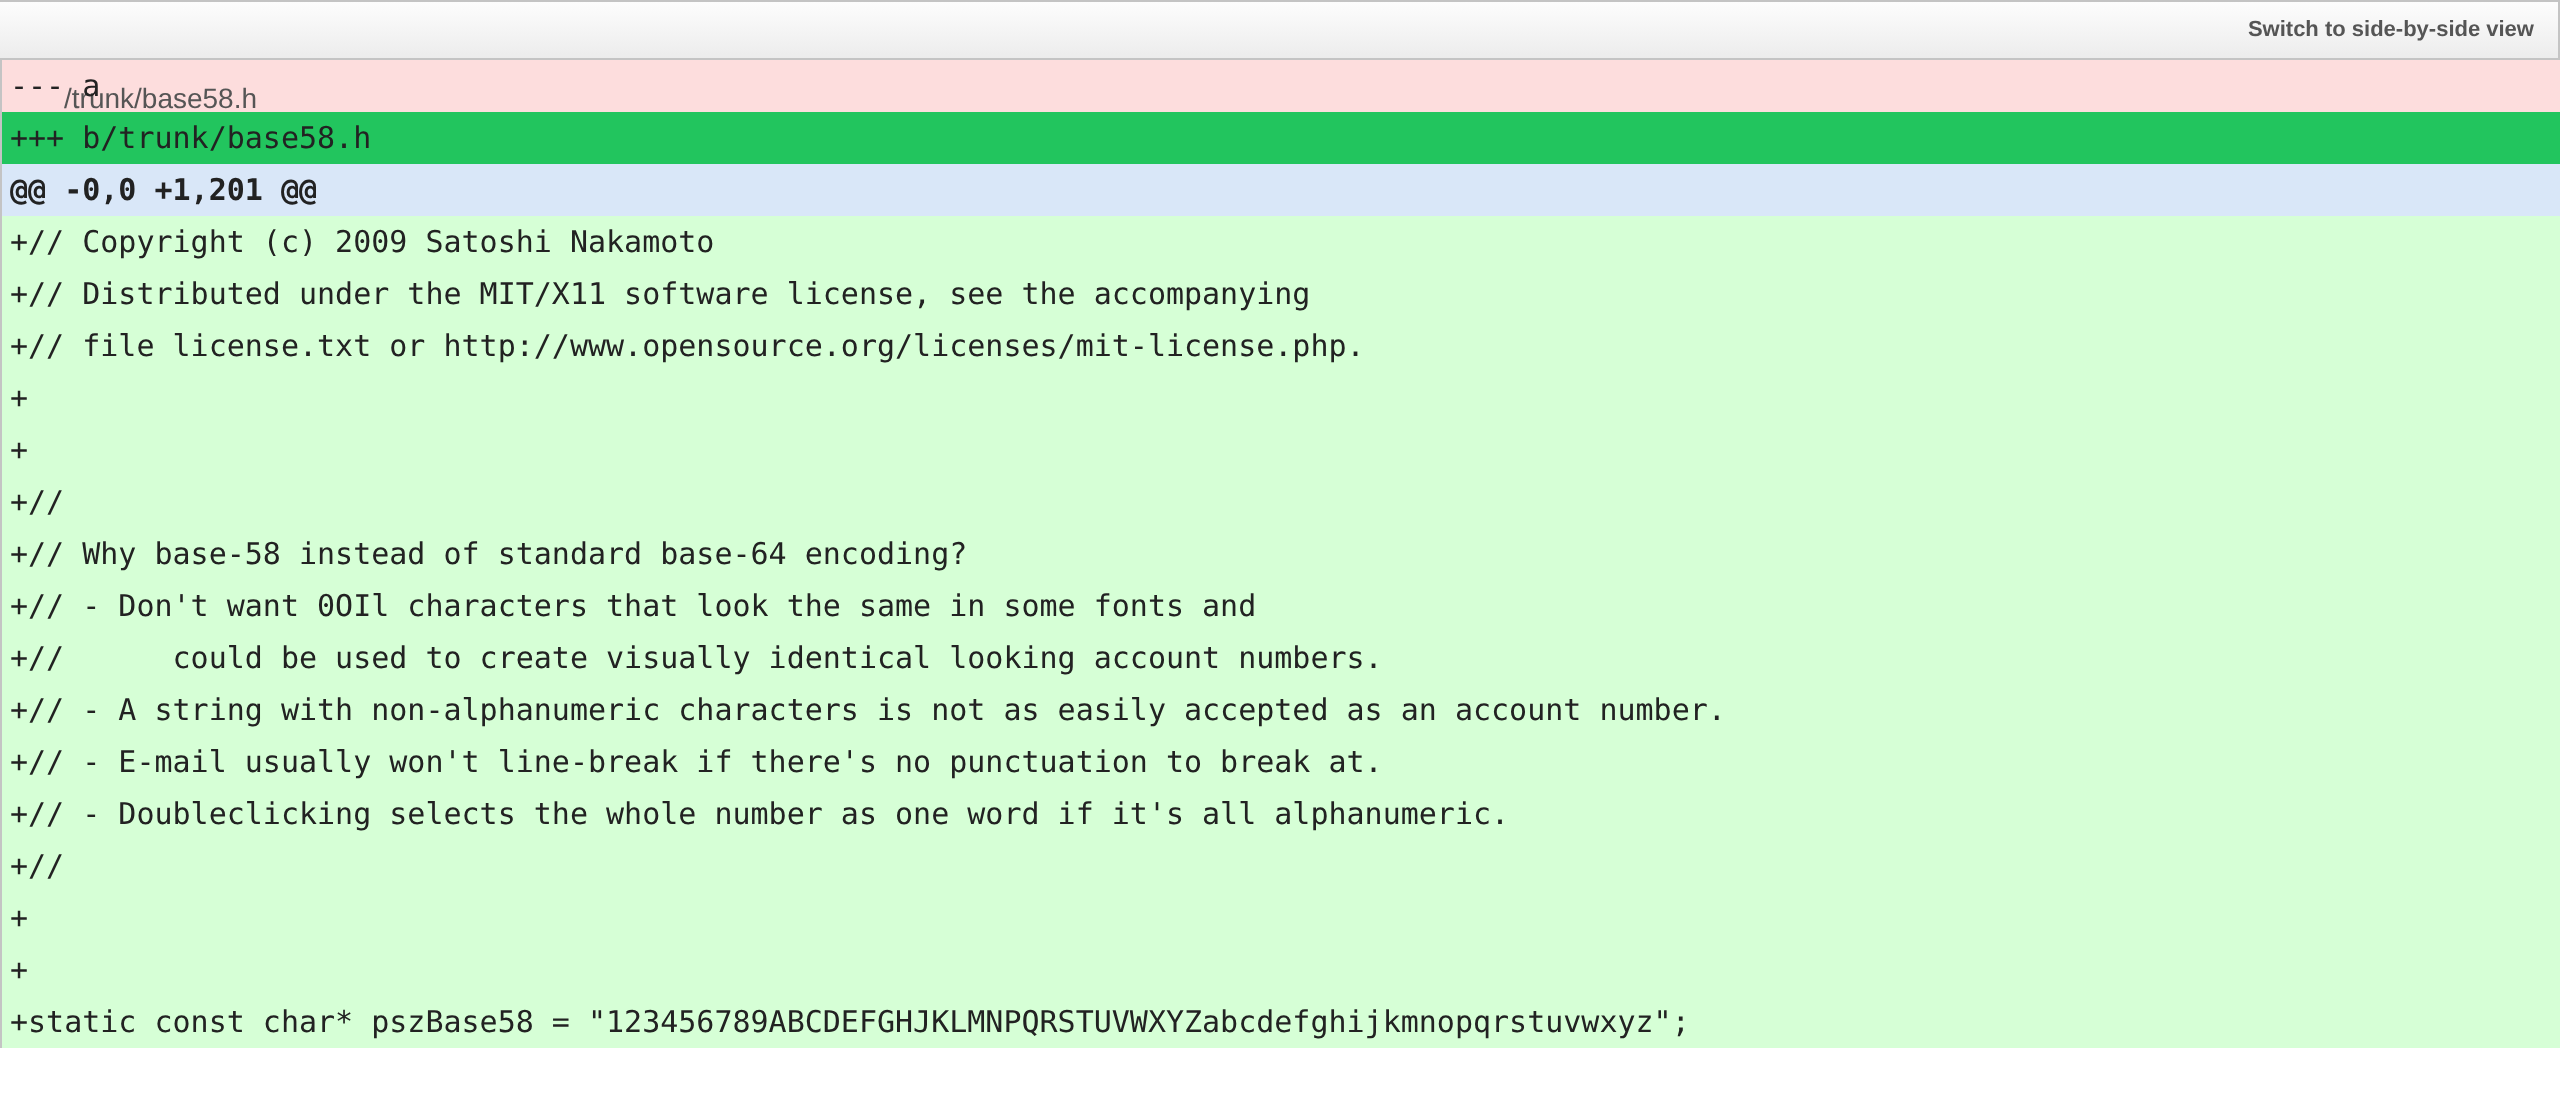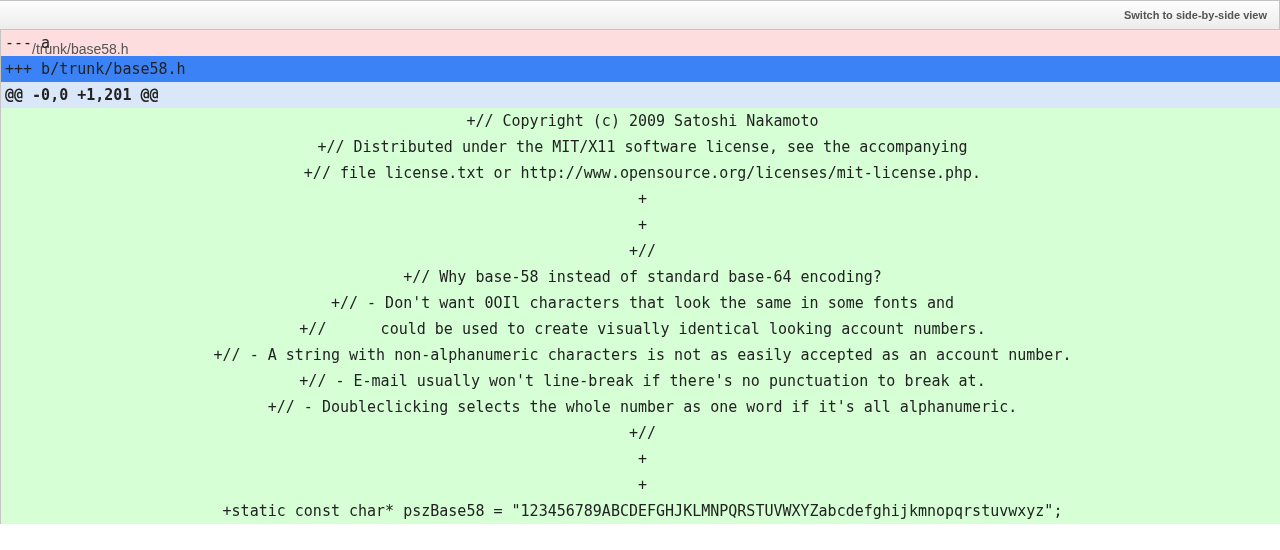--- a/index.html
+++ b/index.html
@@ -44,23 +44,23 @@
       font-size: 15px;
       line-height: 26px;
       color: #222;
       border-left: 1px solid #c4c4c4;
       white-space: pre;
     }
     .diff-line {
       padding-left: 4px;
     }
     .line-removed-header { background: #fddddd; }
-    .line-added-header   { background: #3b82f6; }
+    .line-added-header   { background: #22c55e; }
     .line-hunk           { background: #d9e7f8; font-weight: bold; }
-    .line-added          { background: #d6ffd6; text-align: center; }
+    .line-added          { background: #d6ffd6; }
   </style>
 </head>
 <body>
 
 <div class="header-bar">
   <div class="file-path">/trunk/base58.h</div>
   <div class="switch-view-btn">Switch to side-by-side view</div>
 </div>
 
 <div class="diff-container" id="diff-container"><div class="diff-line line-removed-header">--- a</div><div class="diff-line line-added-header">+++ b/trunk/base58.h</div><div class="diff-line line-hunk">@@ -0,0 +1,201 @@</div><div class="diff-line line-added">+// Copyright (c) 2009 Satoshi Nakamoto</div><div class="diff-line line-added">+// Distributed under the MIT/X11 software license, see the accompanying</div><div class="diff-line line-added">+// file license.txt or http://www.opensource.org/licenses/mit-license.php.</div><div class="diff-line line-added">+</div><div class="diff-line line-added">+</div><div class="diff-line line-added">+//</div><div class="diff-line line-added">+// Why base-58 instead of standard base-64 encoding?</div><div class="diff-line line-added">+// - Don't want 0OIl characters that look the same in some fonts and</div><div class="diff-line line-added">+//      could be used to create visually identical looking account numbers.</div><div class="diff-line line-added">+// - A string with non-alphanumeric characters is not as easily accepted as an account number.</div><div class="diff-line line-added">+// - E-mail usually won't line-break if there's no punctuation to break at.</div><div class="diff-line line-added">+// - Doubleclicking selects the whole number as one word if it's all alphanumeric.</div><div class="diff-line line-added">+//</div><div class="diff-line line-added">+</div><div class="diff-line line-added">+</div><div class="diff-line line-added">+static const char* pszBase58 = "123456789ABCDEFGHJKLMNPQRSTUVWXYZabcdefghijkmnopqrstuvwxyz";</div></div>

